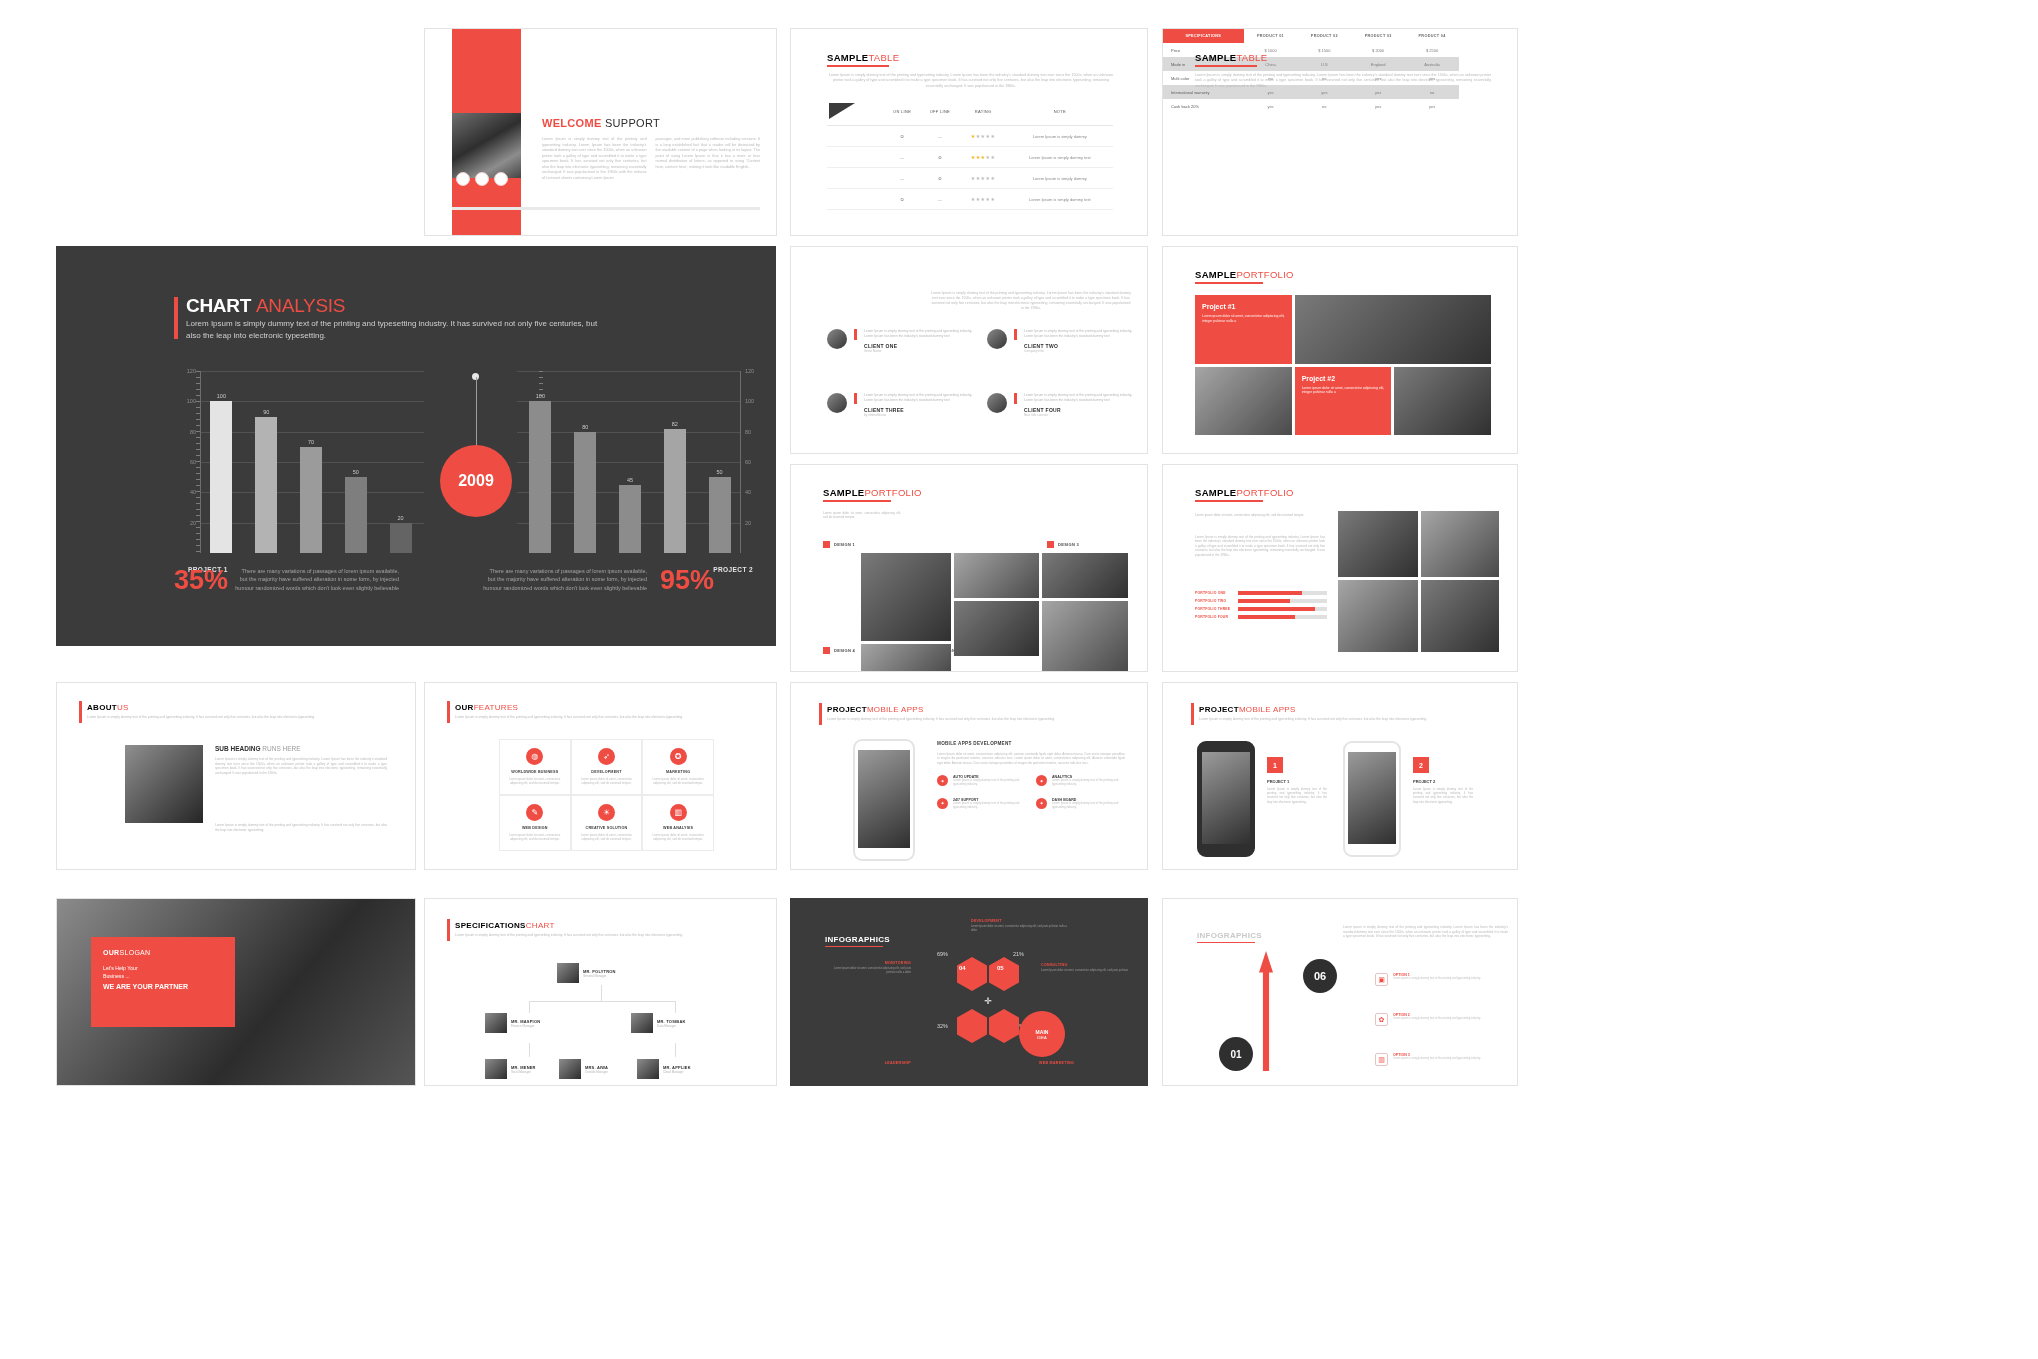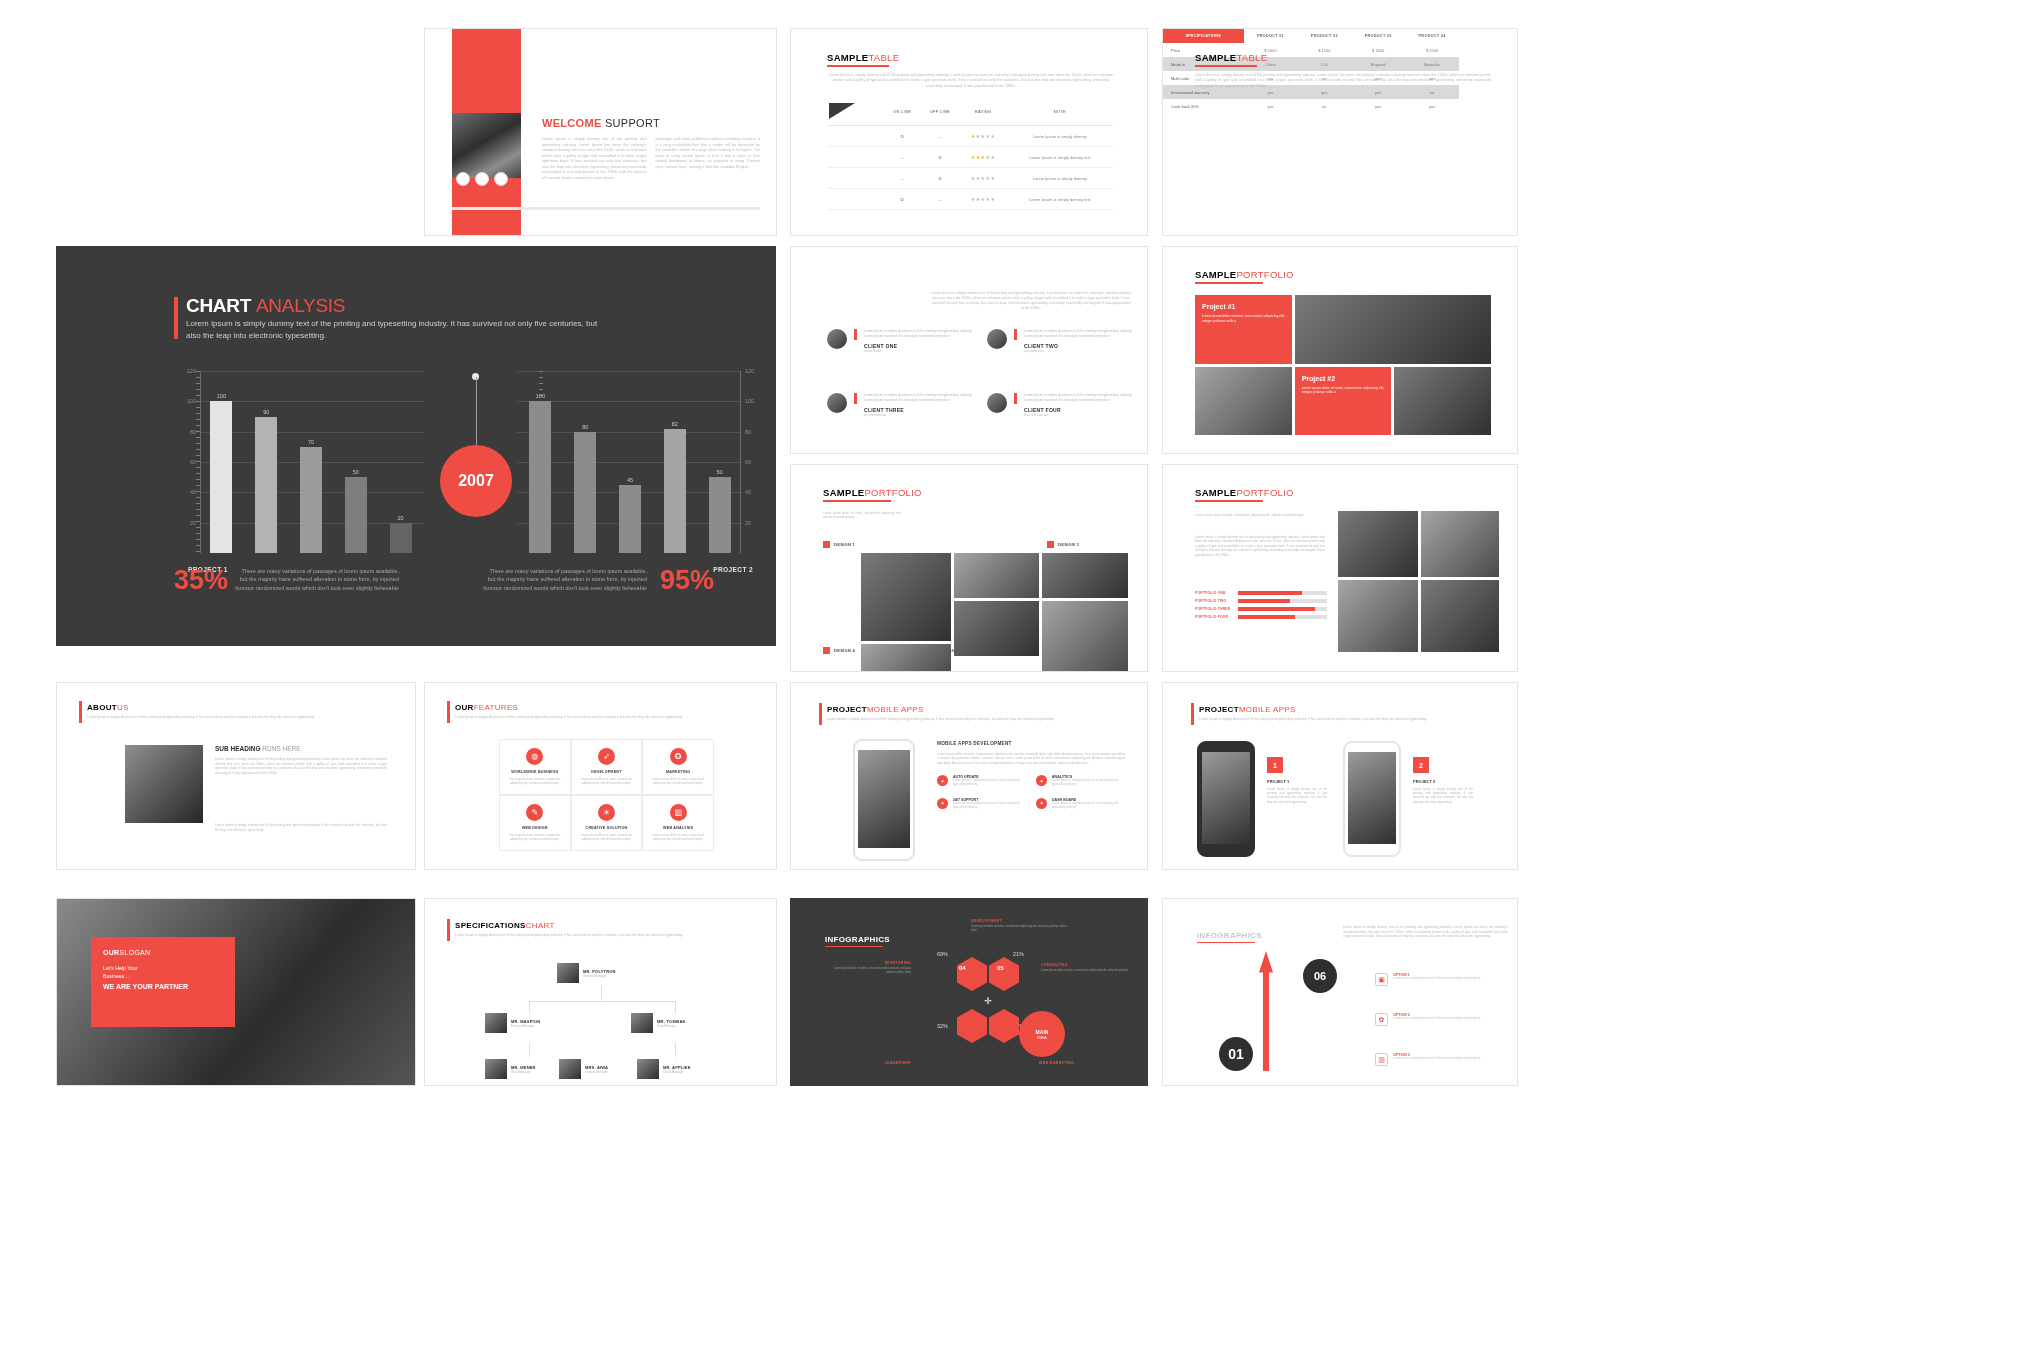--- a/index.html
+++ b/index.html
@@ -437,21 +437,21 @@
           <div class="bw">
             <div class="vl" style="bottom: 77.8333px;">50</div>
             <div class="bar" style="height: 75.8333px; background: rgb(140, 140, 140);"></div>
           </div>
         </div>
         <div class="plabel" style="right: 14px;">PROJECT 2</div>
       </div>
 
     <div class="stemdot"></div>
     <div class="stem"></div>
-    <div class="circle">2007</div>
+    <div class="circle">2009</div>
 
     <div class="pct" style="left:117px; top:318px;">35%</div>
     <div class="ptxt" style="left:177px; top:320px;">There are many variations of passages  of lorem ipsum available, but the majority have suffered  alteration in some form, by injected  humour randomized  words which don't look even slightly believable</div>
     <div class="pct" style="left:603px; top:318px;">95%</div>
     <div class="ptxt" style="left:425px; top:320px;">There are many variations of passages  of lorem ipsum available, but the majority have suffered  alteration in some form, by injected  humour randomized  words which don't look even slightly believable</div>
   </div>
 
   <div class="slide" id="s7">
     <div class="lorem" style="position:absolute;left:140px;top:44px;width:200px;font-size:3.5px;text-align:center;">Lorem Ipsum is simply dummy text of the printing and typesetting industry. Lorem Ipsum has been the industry's standard dummy text ever since the 1500s, when an unknown printer took a galley of type and scrambled it to make a type specimen book. It has survived not only five centuries, but also the leap into electronic typesetting, remaining essentially unchanged. It was popularised in the 1960s.</div>
     <div id="tst-wrap">
@@ -812,21 +812,21 @@
     </div>
   </div>
 
   <div class="slide" id="s17">
     <div class="hd hdr">INFOGRAPHICS</div>
     <div class="hdu"></div>
     <div class="intro lorem">Lorem ipsum is simply dummy text of the printing and typesetting industry. Lorem Ipsum has been the industry's standard dummy text ever since the 1500s, when an unknown printer took a galley of type and scrambled it to make a type specimen book. It has survived not only five centuries, but also the leap into electronic typesetting.</div>
 
     <div style="position:absolute;left:96px;top:52px;width:14px;height:120px;background:#ef4d43;clip-path:polygon(50% 0,100% 18%,72% 18%,72% 100%,28% 100%,28% 18%,0 18%);"></div>
     <div class="circnum" style="left:140px;top:60px;width:34px;height:34px;font-size:11px;">06</div>
-    <div class="circnum" style="left:56px;top:138px;width:34px;height:34px;font-size:14px;">01</div>
+    <div class="circnum" style="left:56px;top:138px;width:34px;height:34px;font-size:10px;">01</div>
 
     <div class="optrow" style="left:212px;top:74px;width:130px;">
       <div class="oi">▣</div>
       <div>
           <div class="ot">OPTION 1</div>
            <div class="ob">Lorem ipsum is simply dummy text of the printing and typesetting industry.</div>
         </div>
     </div>
     <div class="optrow" style="left:212px;top:114px;width:130px;">
       <div class="oi">✿</div>

